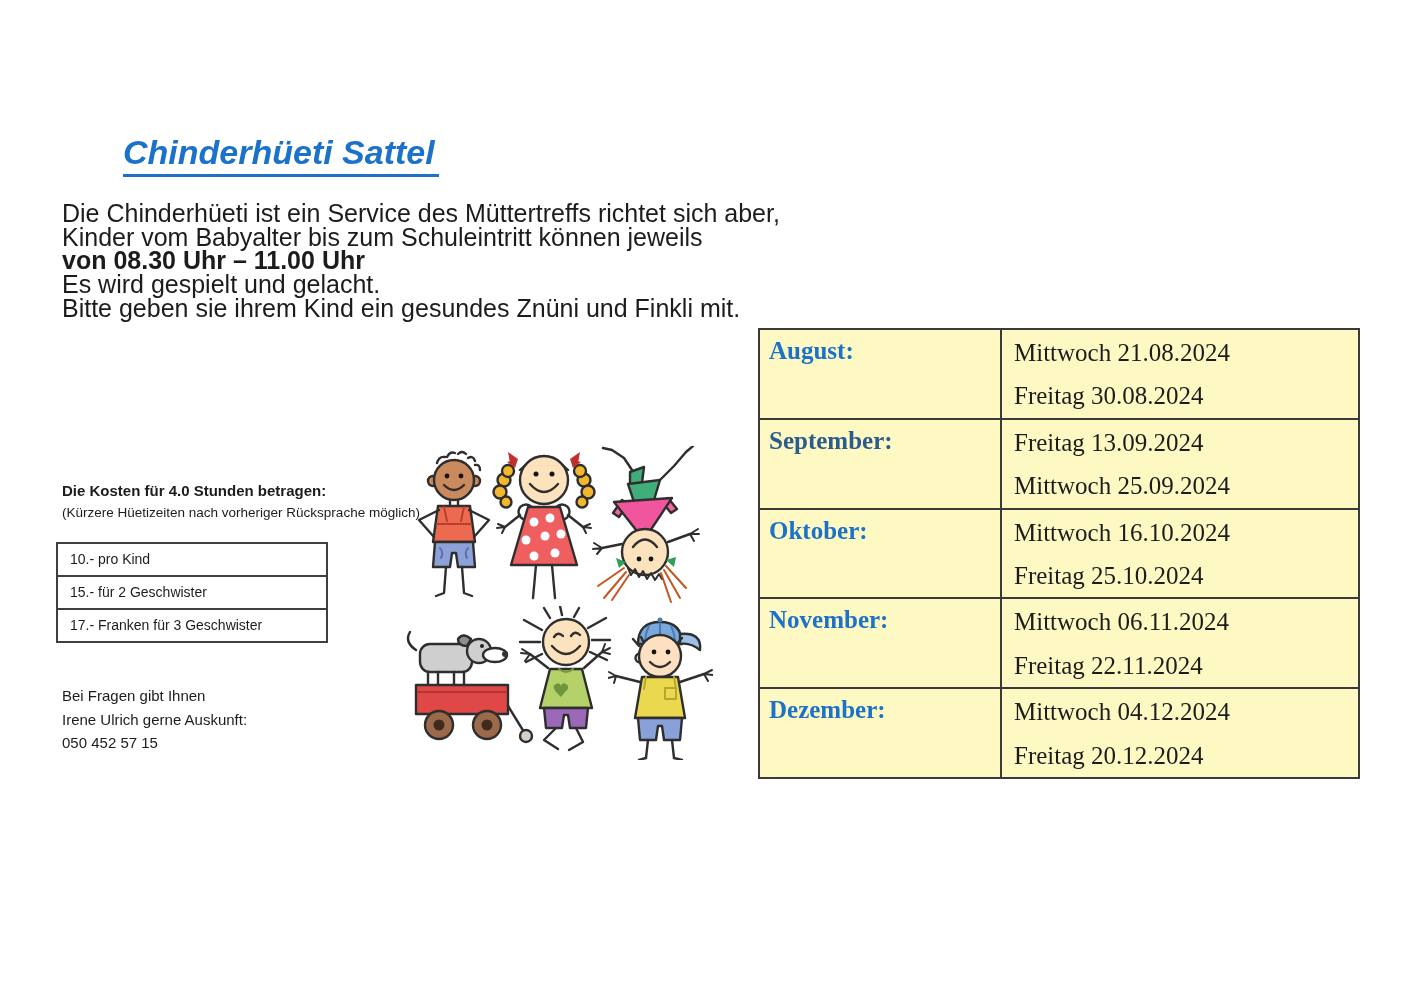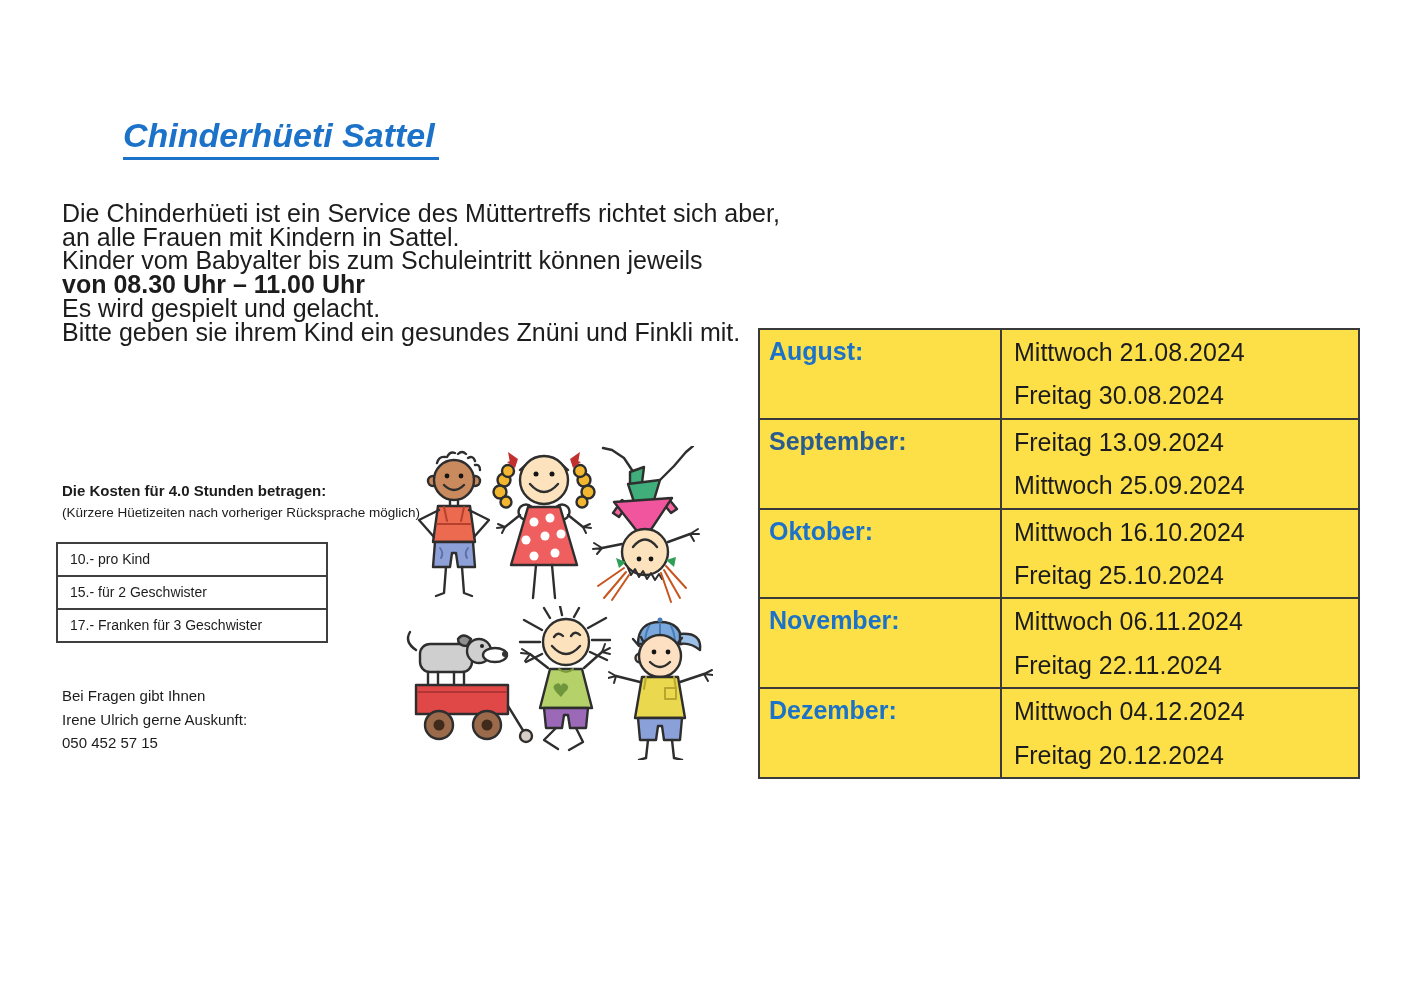--- a/index.html
+++ b/index.html
@@ -19,44 +19,43 @@
   .intro .b{font-weight:bold;}
   
   .costs-heading{position:absolute;left:62px;top:482px;font-size:15px;font-weight:bold;white-space:nowrap;}
   .costs-note{position:absolute;left:62px;top:505px;font-size:13.5px;white-space:nowrap;}
   .cost-table{position:absolute;left:56px;top:542px;width:268px;border:2px solid #3f3f3f;background:#fff;}
   .cost-row{height:31px;line-height:31px;padding-left:12px;font-size:14px;border-bottom:2px solid #3f3f3f;white-space:nowrap;}
   .cost-row:last-child{border-bottom:none;}
   
   .contact{position:absolute;left:62px;top:684px;font-size:15px;line-height:23.5px;white-space:nowrap;}
   
-  table.schedule{position:absolute;left:758px;top:328px;border-collapse:collapse;background:#fde047;}
+  table.schedule{position:absolute;left:758px;top:328px;border-collapse:collapse;background:#fef9c3;font-family:Liberation Serif, serif;}
   table.schedule td{border:2px solid #3a3a3a;vertical-align:top;}
   table.schedule tr{height:87px;}
   td.month-cell{width:231px;padding:7px 0 0 9px;font-size:25px;font-weight:bold;}
   td.dates-cell{width:344px;padding:1px 0 0 12px;font-size:25px;}
   td.dates-cell .date-line{line-height:43.4px;white-space:nowrap;}
   
   .fig{position:absolute;}
   .fig .s{fill:none;stroke:#2e2e2e;stroke-width:2.4;stroke-linecap:round;stroke-linejoin:round;}
   .fig .f{stroke:#2e2e2e;stroke-width:2.4;stroke-linejoin:round;}
   .fig .d{stroke:none;}
   .fig .c{fill:none;stroke-width:2;stroke-linecap:round;stroke-linejoin:round;}
   .fig .thin{fill:none;stroke:#2e2e2e;stroke-width:2;stroke-linecap:round;stroke-linejoin:round;}
 </style>
 </head>
 <body>
 
 <div class="page">
 
-  <h1 class="title" style="color: rgb(27, 114, 200);">Chinderhüeti Sattel</h1>
+  <h1 class="title" style="color: rgb(27, 114, 200); margin-top: 17px;">Chinderhüeti Sattel</h1>
 
   <div class="intro">
     <div class="line">Die Chinderhüeti ist ein Service des Müttertreffs richtet sich aber,</div>
-    <div class="line">an alle Frauen mit Kindern in Sattel.</div>
     <div class="line">Kinder vom Babyalter bis zum Schuleintritt können jeweils</div>
     <div class="line b">von 08.30 Uhr – 11.00 Uhr</div>
     <div class="line">Es wird gespielt und gelacht.</div>
     <div class="line">Bitte geben sie ihrem Kind ein gesundes Znüni und Finkli mit.</div>
   </div>
 
   <div class="costs-heading">Die Kosten für 4.0 Stunden betragen:</div>
   <div class="costs-note">(Kürzere Hüetizeiten nach vorheriger Rücksprache möglich)</div>
 
   <div class="cost-table">

